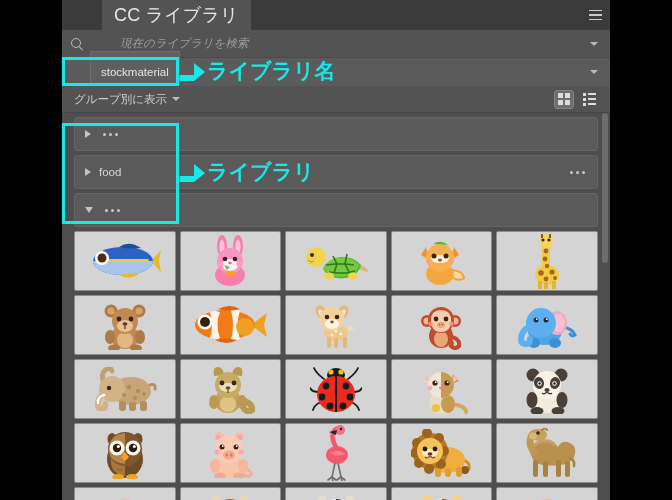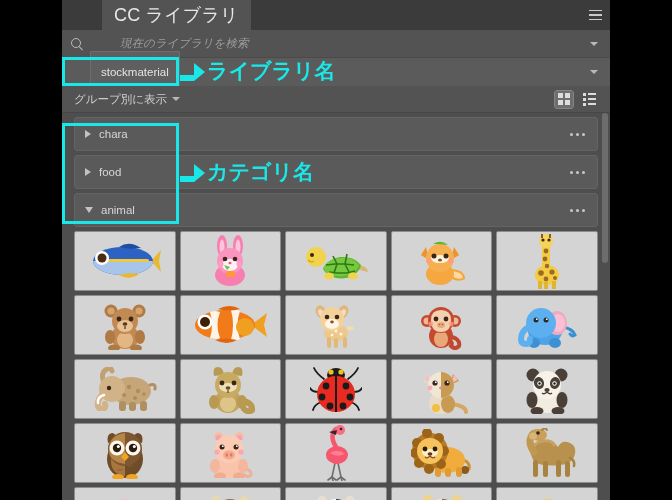--- a/index.html
+++ b/index.html
@@ -293,41 +293,39 @@
               </span>
           </span>
         </span>
       </span>
     </div>
 
     <div class="content">
 
       <div class="grouphdr">
         <span class="tri"></span>
-        <span class="grp-name">chara</span>
         <span class="dots">
           <i></i>
             <i></i>
             <i></i>
         </span>
       </div>
 
       <div class="grouphdr">
         <span class="tri"></span>
         <span class="grp-name">food</span>
         <span class="dots">
           <i></i>
             <i></i>
             <i></i>
         </span>
       </div>
 
       <div class="grouphdr">
         <span class="tri open"></span>
-        <span class="grp-name">animal</span>
         <span class="dots">
           <i></i>
             <i></i>
             <i></i>
         </span>
       </div>
 
       <div class="thumbgrid" id="thumbgrid">
           <div class="thumb">
             <svg width="72" height="46" viewBox="0 0 72 46">
@@ -870,16 +868,16 @@
     <span class="arrow-shaft"></span>
     <span class="arrow-head"></span>
     <span class="anno-text">ライブラリ名</span>
   </div>
 
   <div class="anno-box" style="left:62px; top:123px; width:117px; height:101px;"></div>
 
   <div class="anno-arrow" style="left:180px; top:161px;">
     <span class="arrow-shaft"></span>
     <span class="arrow-head"></span>
-    <span class="anno-text">カテゴリ名</span>
+    <span class="anno-text">ライブラリ</span>
   </div>
 
 </div>
 
 </body></html>

